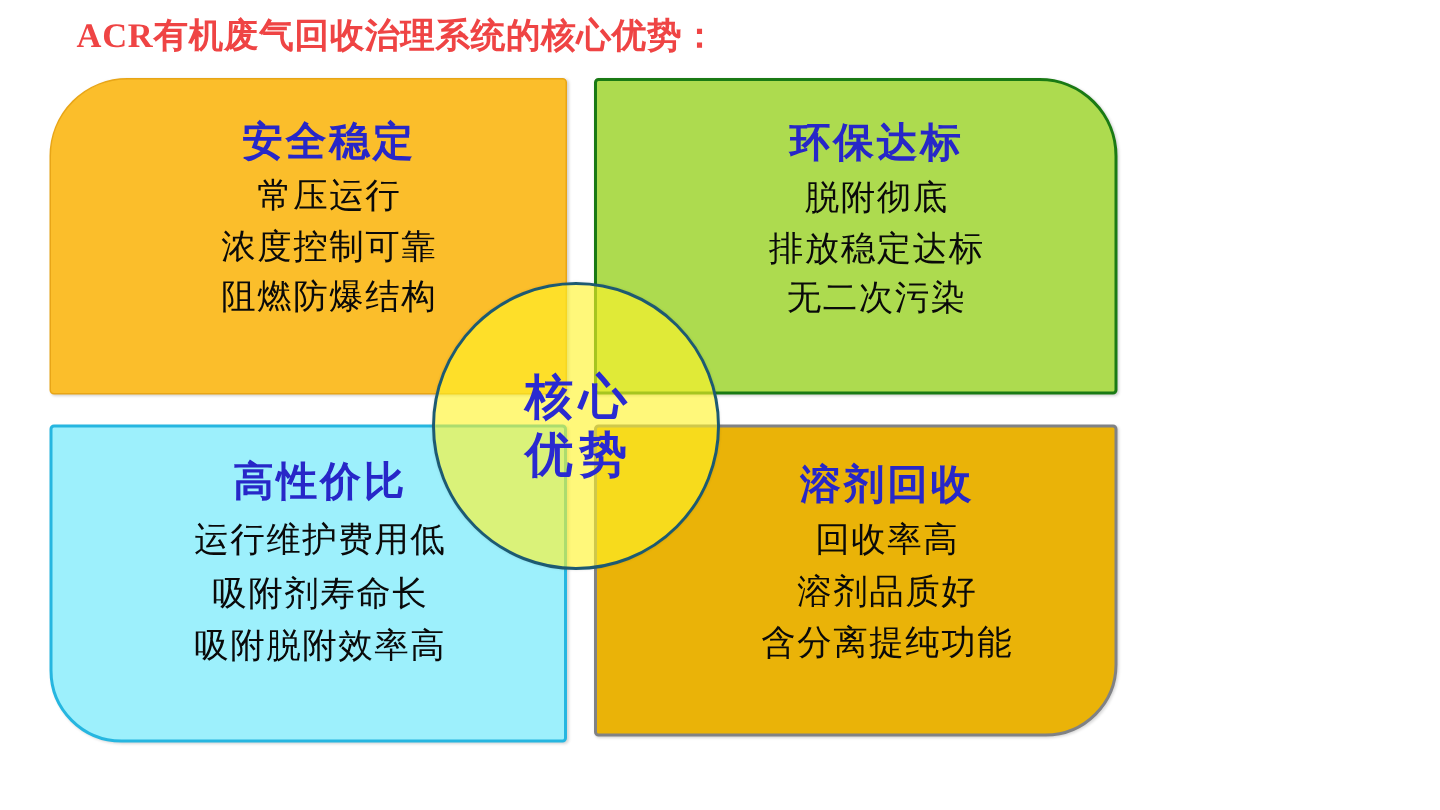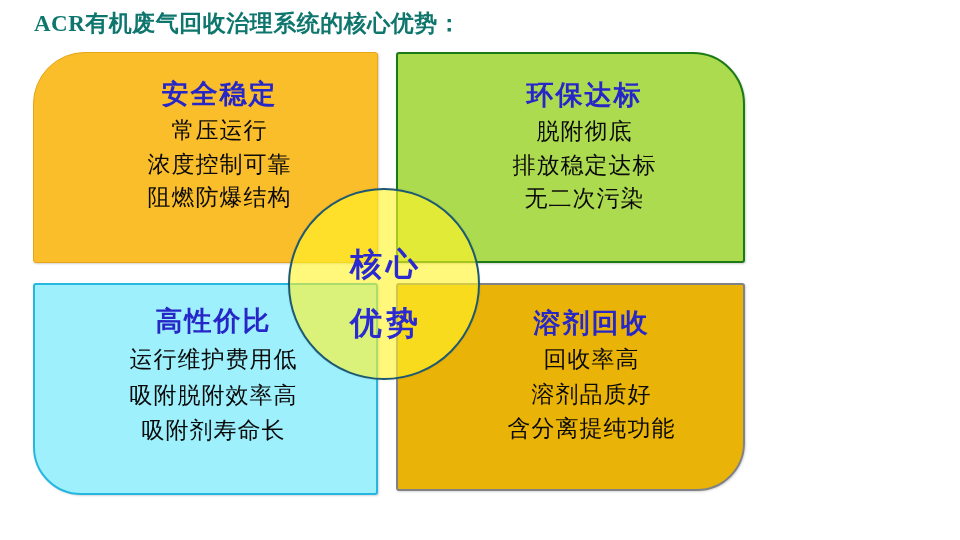--- a/index.html
+++ b/index.html
@@ -8,24 +8,24 @@
     background:#ffffff;
     font-family:"Liberation Serif","DejaVu Serif",serif;
     overflow:hidden;
     position:relative;
   }
   #stage{position:absolute;left:0;top:0;width:960px;height:540px;}
 
   
   .heading{
     position:absolute;
-    left:34px; top:8px;
+    left:51px; top:8px;
     font-size:23px;
     font-weight:bold;
-    color:#0f766e;
+    color:#ef4444;
     letter-spacing:0.5px;
     white-space:nowrap;
     font-family:"Liberation Serif","DejaVu Serif",serif;
     text-shadow:1px 1px 0 rgba(255,255,255,0.65);
     text-align:center;
   }
 
   
   .panel{
     position:absolute;
@@ -124,21 +124,20 @@
     box-shadow:0 0 2px rgba(0,0,0,0.12);
   }
   #core-circle .c-line{
     font-size:32px;
     font-weight:bold;
     color:#2a2ad0;
     line-height:1.22;
     letter-spacing:4px;
     text-indent:4px;
     font-family:"Liberation Serif","DejaVu Serif",serif;
-    margin-top:20px;
   }
 </style>
 </head>
 <body>
 
 <div id="stage">
 
   <div class="heading">ACR有机废气回收治理系统的核心优势：</div>
 
   <div class="panel" id="panel-tl">
@@ -156,22 +155,22 @@
       <div class="p-item">脱附彻底</div>
       <div class="p-item">排放稳定达标</div>
       <div class="p-item">无二次污染</div>
     </div>
   </div>
 
   <div class="panel" id="panel-bl">
     <div class="p-stack">
       <div class="p-title">高性价比</div>
       <div class="p-item">运行维护费用低</div>
+      <div class="p-item">吸附剂寿命长</div>
       <div class="p-item">吸附脱附效率高</div>
-      <div class="p-item">吸附剂寿命长</div>
     </div>
   </div>
 
   <div class="panel" id="panel-br">
     <div class="p-stack">
       <div class="p-title">溶剂回收</div>
       <div class="p-item">回收率高</div>
       <div class="p-item">溶剂品质好</div>
       <div class="p-item">含分离提纯功能</div>
     </div>

